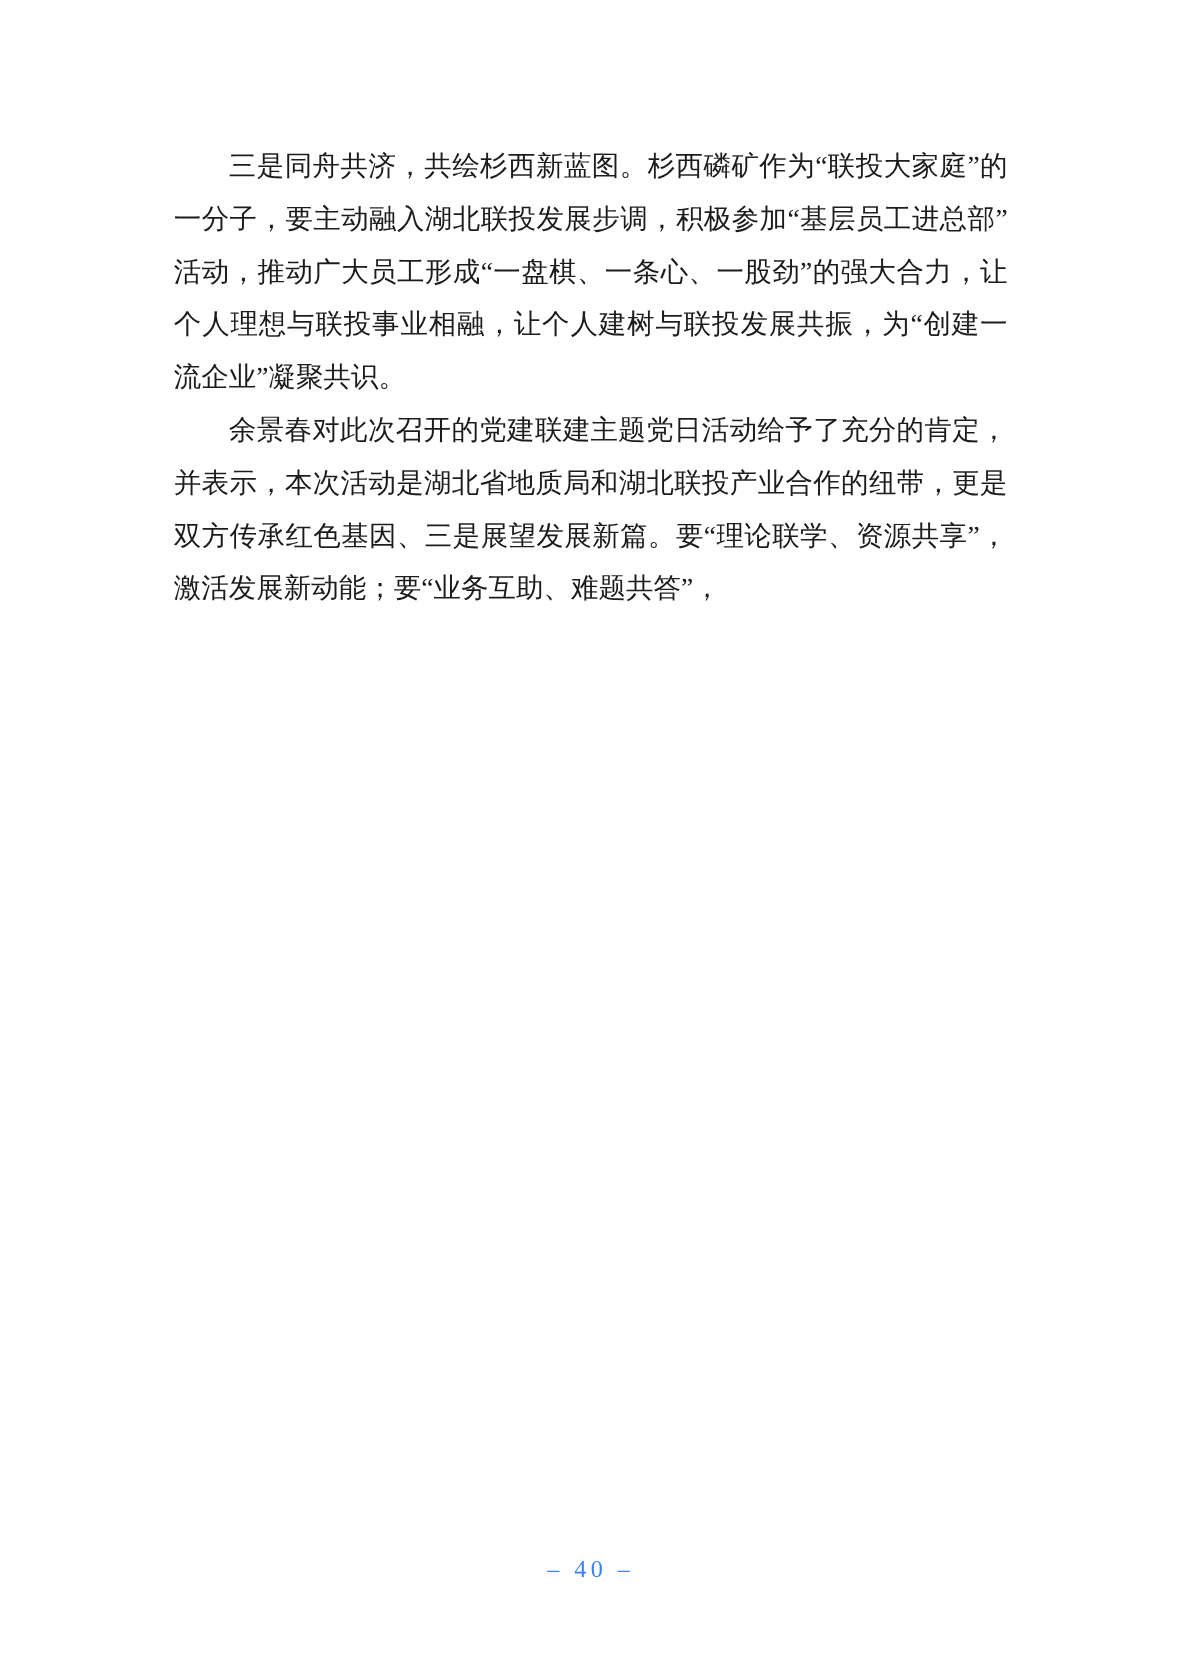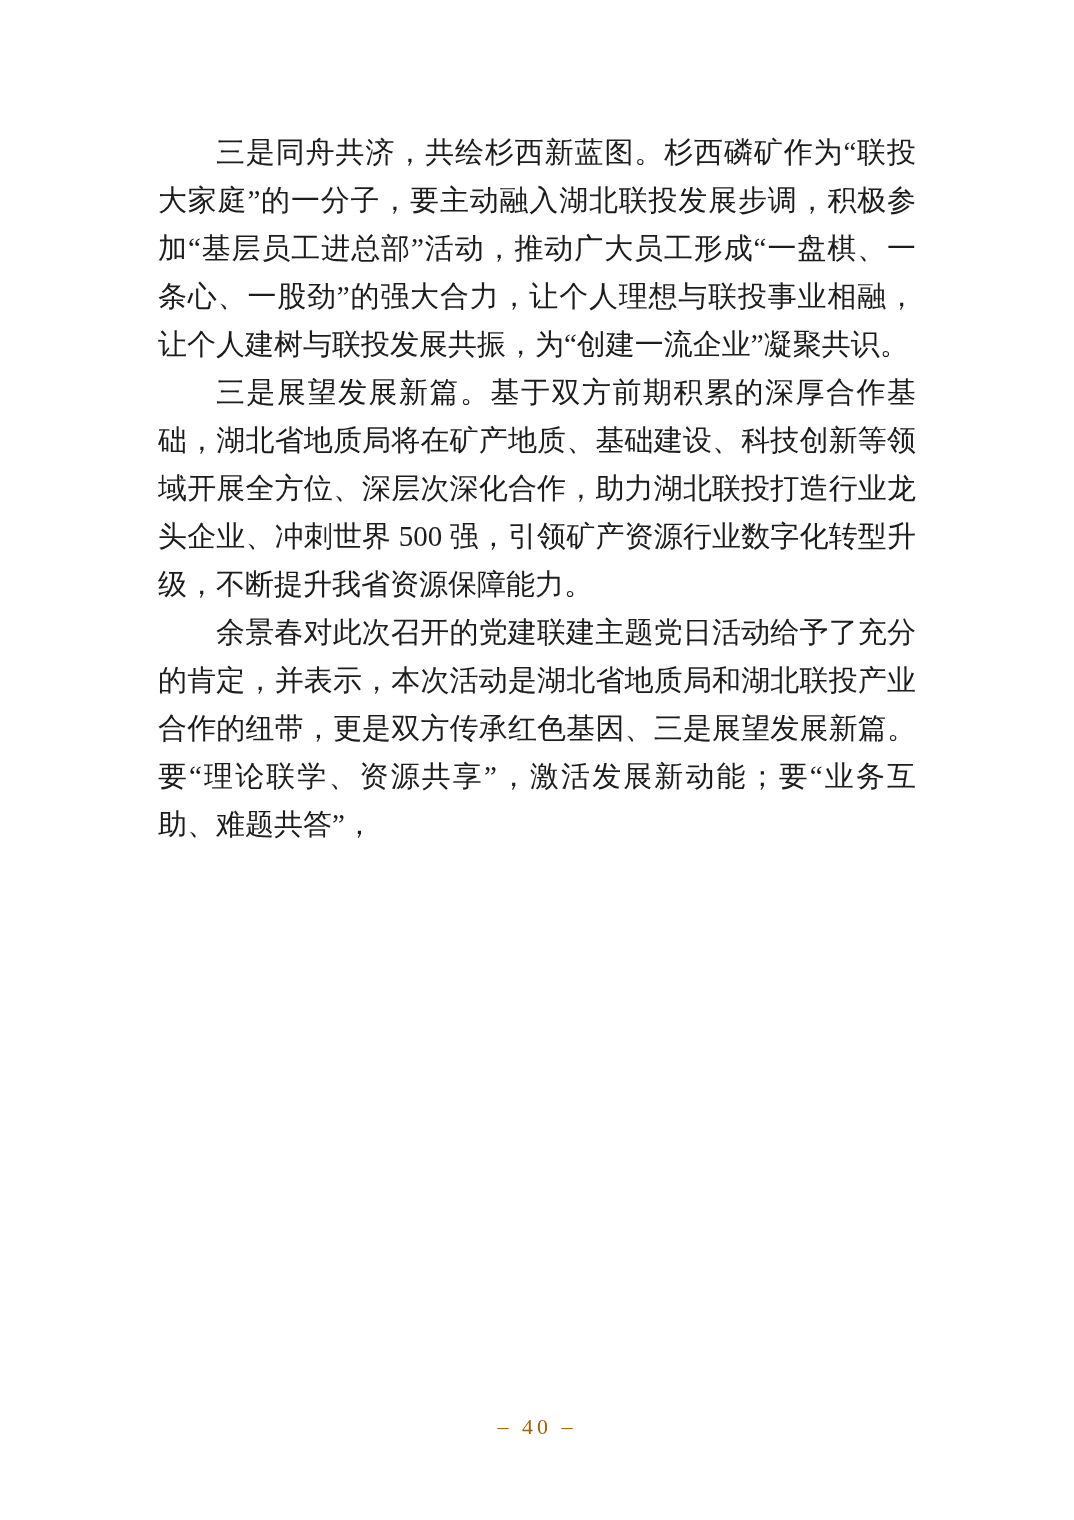--- a/index.html
+++ b/index.html
@@ -21,43 +21,42 @@
     background: #ffffff;
   }
   .content {
     position: absolute;
     left: 158px;
     top: 128px;
     width: 758px;
   }
   .para {
     margin: 0;
-    font-size: 29px;
+    font-size: 25px;
     line-height: 48px;
     text-align: justify;
     text-justify: inter-ideograph;
     text-indent: 2em;
     color: #1c1c1c;
     font-weight: 400;
   }
   .page-number {
     position: absolute;
     left: 0;
     right: 0;
     top: 1412px;
     text-align: center;
     font-size: 22px;
     line-height: 30px;
-    color: #a16207;
+    color: #3b82f6;
     letter-spacing: 4px;
   }
 </style>
 </head>
 <body>
 
 <div class="page">
   <div class="content">
       <p class="para">三是同舟共济，共绘杉西新蓝图。杉西磷矿作为“联投大家庭”的一分子，要主动融入湖北联投发展步调，积极参加“基层员工进总部”活动，推动广大员工形成“一盘棋、一条心、一股劲”的强大合力，让个人理想与联投事业相融，让个人建树与联投发展共振，为“创建一流企业”凝聚共识。</p>
-      <p class="para">三是展望发展新篇。基于双方前期积累的深厚合作基础，湖北省地质局将在矿产地质、基础建设、科技创新等领域开展全方位、深层次深化合作，助力湖北联投打造行业龙头企业、冲刺世界 500 强，引领矿产资源行业数字化转型升级，不断提升我省资源保障能力。</p>
       <p class="para">余景春对此次召开的党建联建主题党日活动给予了充分的肯定，并表示，本次活动是湖北省地质局和湖北联投产业合作的纽带，更是双方传承红色基因、三是展望发展新篇。要“理论联学、资源共享”，激活发展新动能；要“业务互助、难题共答”，</p>
     </div>
   <div class="page-number">– 40 –</div>
 </div>
 
 </body></html>

